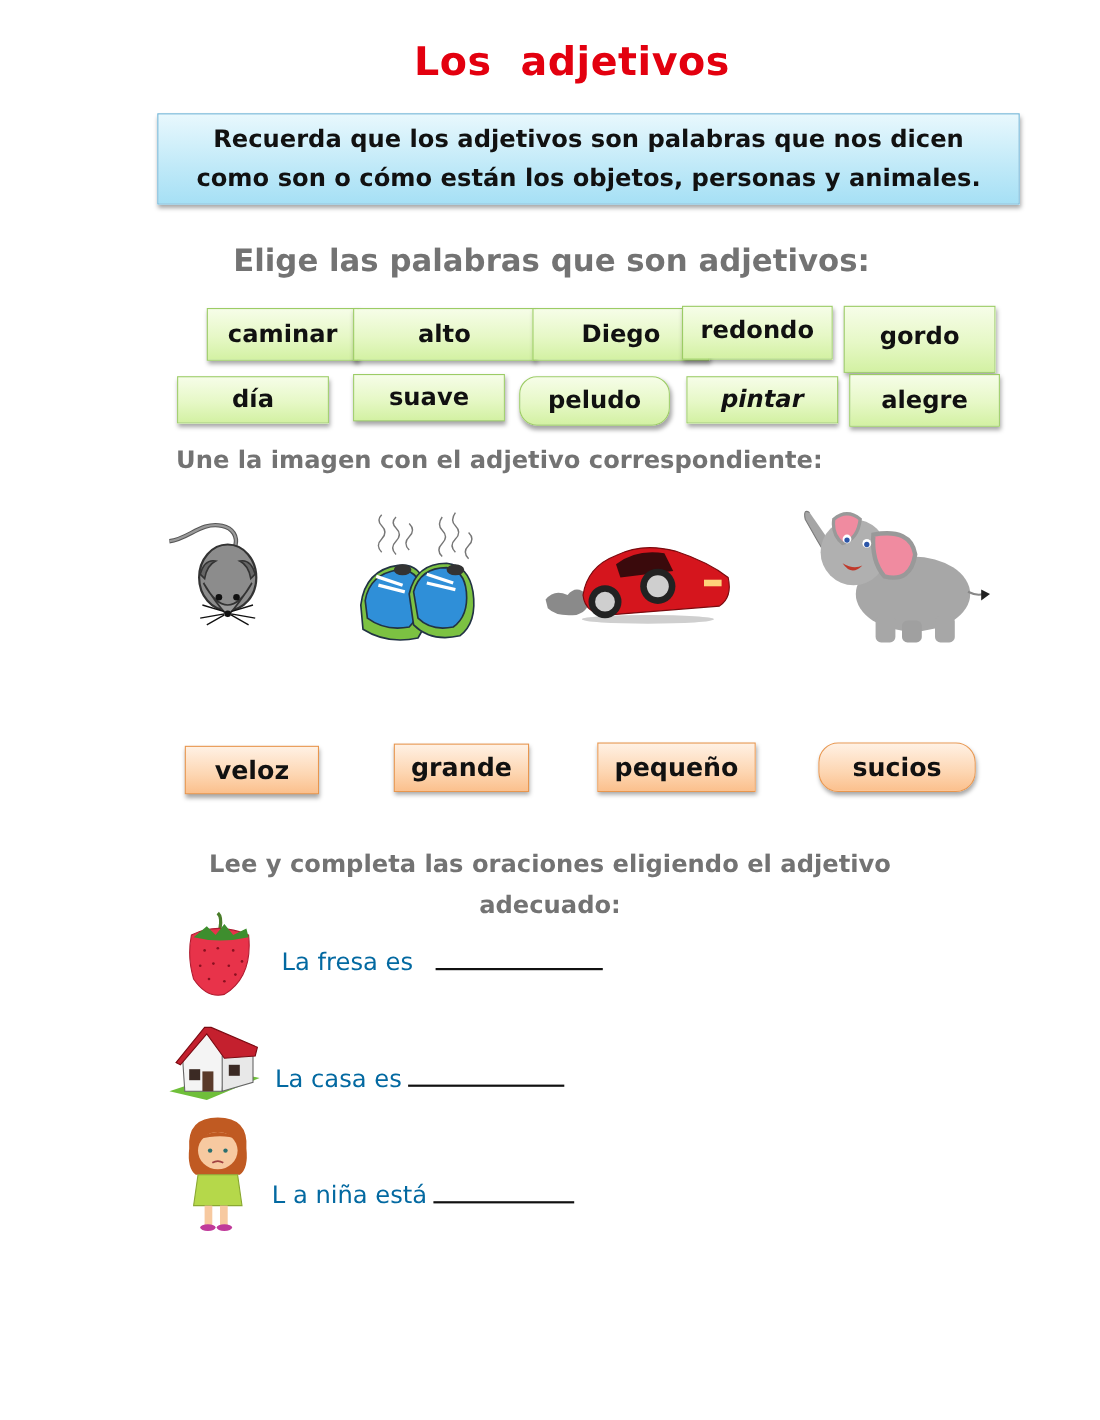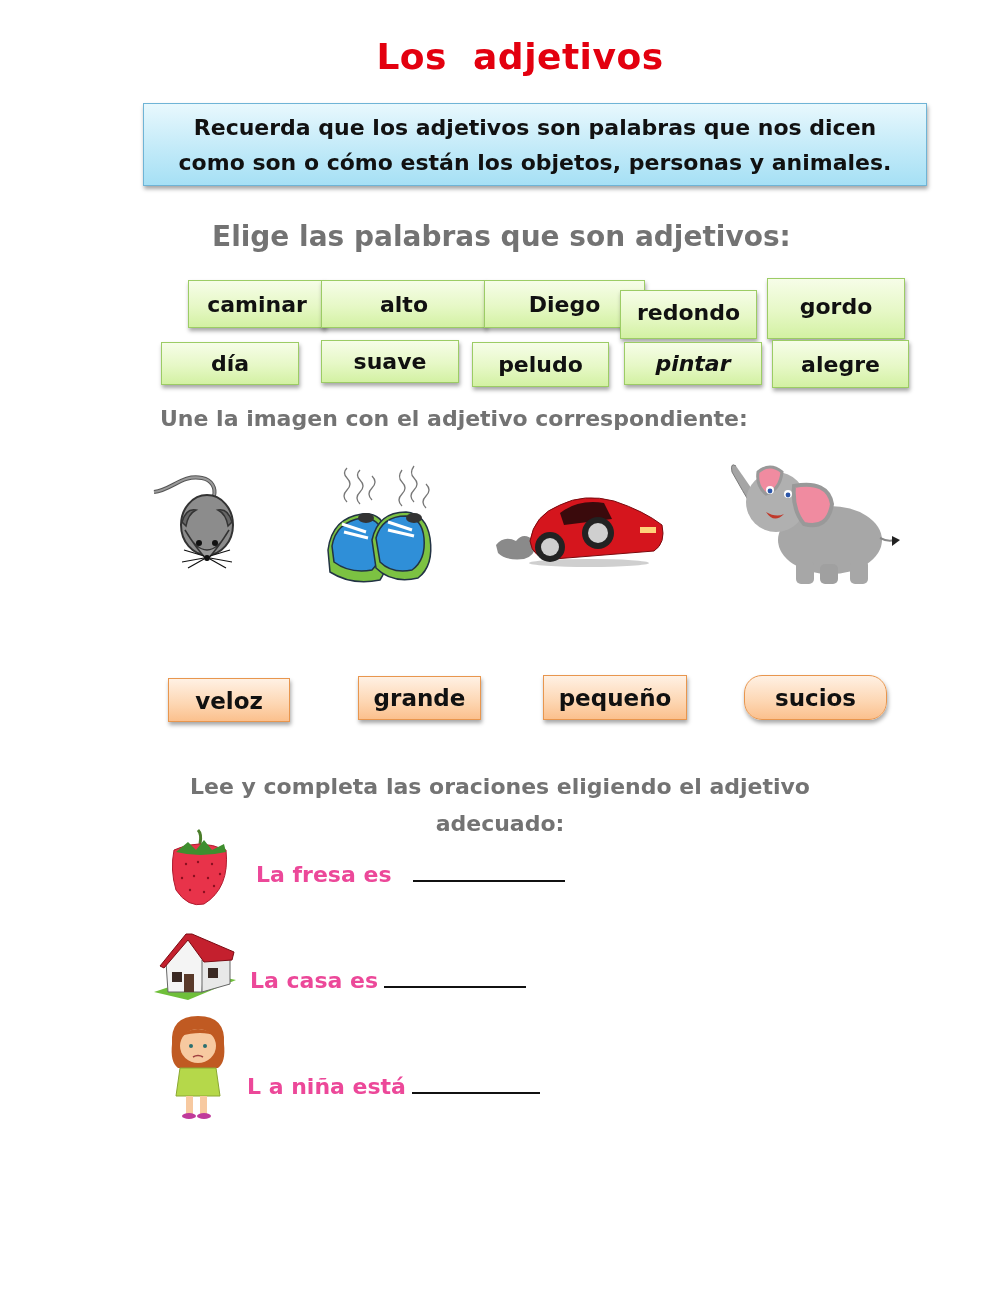--- a/index.html
+++ b/index.html
@@ -21,46 +21,46 @@
         line-height: 37px; white-space: normal; }
   .word { position: absolute; box-sizing: border-box; display: flex; align-items: center;
           justify-content: center; font-size: 22px; font-weight: bold; color: #111; cursor: pointer; }
   .green { border: 1px solid #9ccc65;
            background: linear-gradient(to bottom, #f6fde8 0%, #e6f8c6 55%, #d3f1a3 100%);
            box-shadow: 1px 3px 4px rgba(0,0,0,0.35); }
   .orange { border: 1px solid #e8964e;
             background: linear-gradient(to bottom, #fff1e4 0%, #fdd6b2 60%, #fbc08d 100%);
             box-shadow: 1px 3px 4px rgba(0,0,0,0.35); font-size: 23px; }
   .pic { position: absolute; }
-  .sentence { position: absolute; font-size: 22px; font-weight: bold; color: #ec4899; white-space: pre; }
+  .sentence { position: absolute; font-size: 22px; font-weight: normal; color: #0369a1; white-space: pre; }
   .blank { display: inline-block; border-bottom: 2px solid #111; height: 20px; vertical-align: baseline; margin-left: 6px; }
 </style>
 </head>
 <body>
 
 <div class="abs title">Los  adjetivos</div>
 
 <div class="abs info-box">
   <div>
     <div>Recuerda que los adjetivos son palabras que nos dicen</div>
     <div>como son o cómo están los objetos, personas y animales.</div>
   </div>
 </div>
 
 <div class="abs heading h1">Elige las palabras que son adjetivos:</div>
 
 <div class="word green" style="left:161px;top:280px;width:138px;height:48px;margin-left:27px;">caminar</div>
 <div class="word green" style="left:321px;top:280px;width:166px;height:48px;">alto</div>
 <div class="word green" style="left:472px;top:280px;width:161px;height:48px;margin-left:12px;">Diego</div>
-<div class="word green" style="left:620px;top:278px;width:137px;height:49px;padding-bottom:4px;margin-top:12px;">redondo</div>
+<div class="word green" style="left:620px;top:278px;width:137px;height:49px;padding-bottom:4px;">redondo</div>
 <div class="word green" style="left:767px;top:278px;width:138px;height:61px;padding-bottom:4px;">gordo</div>
 
 <div class="word green" style="left:161px;top:342px;width:138px;height:43px;">día</div>
 <div class="word green" style="left:321px;top:340px;width:138px;height:43px;">suave</div>
-<div class="word green" style="left:472px;top:342px;width:137px;height:45px;">peludo</div>
+<div class="word green" style="left:472px;top:342px;width:137px;height:45px;border-radius:16px;">peludo</div>
 <div class="word green" style="left:624px;top:342px;width:138px;height:43px;font-style:italic;">pintar</div>
 <div class="word green" style="left:772px;top:340px;width:137px;height:48px;">alegre</div>
 
 <div class="abs heading h2">Une la imagen con el adjetivo correspondiente:</div>
 
 <svg class="pic" style="left:152px;top:470px;" width="100" height="100" viewBox="0 0 100 100">
   <path d="M2 22 C 20 20, 30 4, 50 8 C 60 10, 64 18, 62 26" fill="none" stroke="#555" stroke-width="4"></path>
   <path d="M2 22 C 20 20, 30 4, 50 8 C 60 10, 64 18, 62 26" fill="none" stroke="#9a9a9a" stroke-width="2"></path>
   <ellipse cx="55" cy="55" rx="26" ry="30" fill="#8c8c8c" stroke="#333" stroke-width="2"></ellipse>
   <path d="M30 52 Q 34 38 44 40 Q 36 44 34 56 Z" fill="#666" stroke="#333" stroke-width="1.5"></path>

